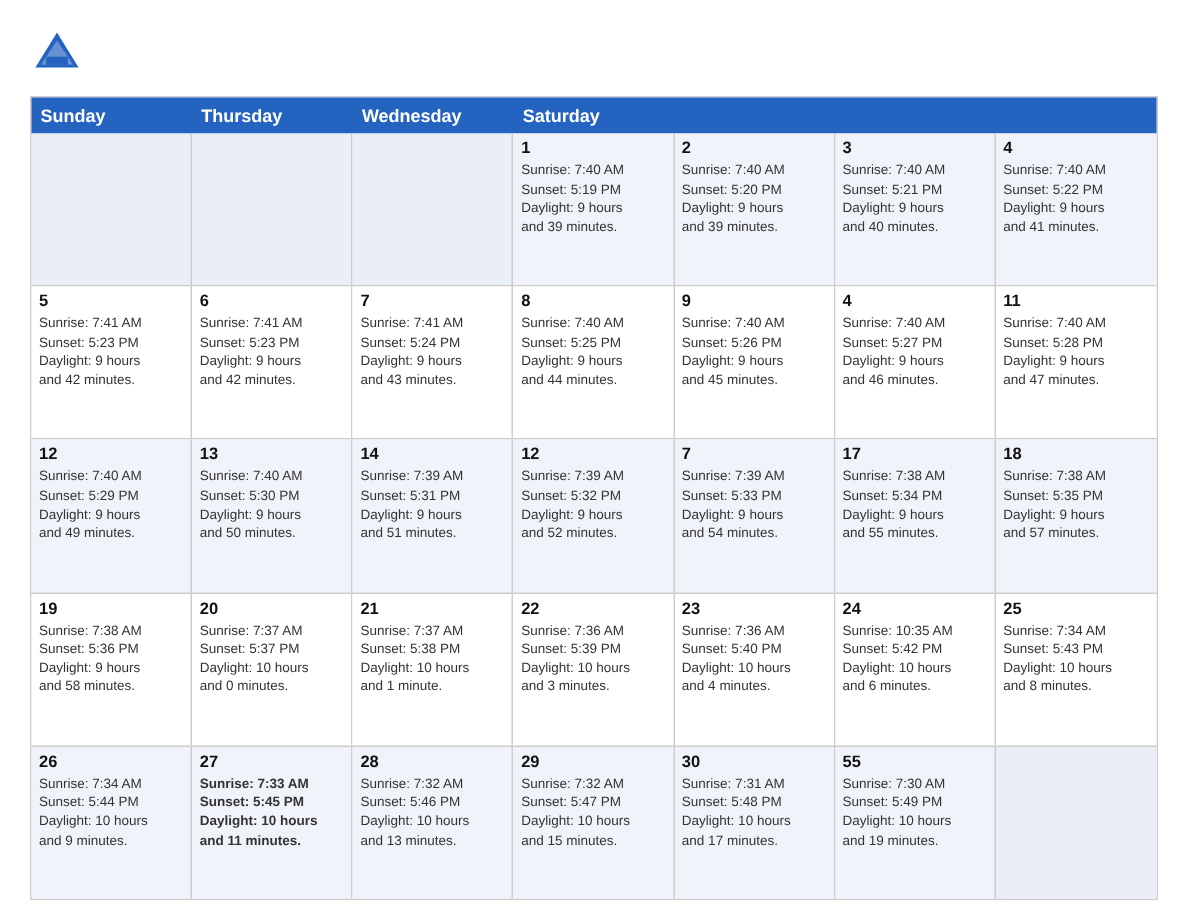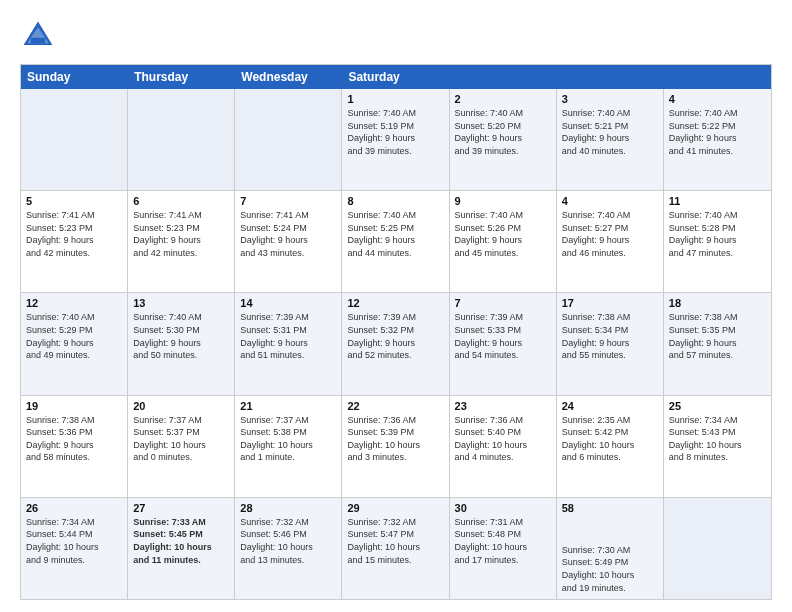--- a/index.html
+++ b/index.html
@@ -315,21 +315,21 @@
           </div>
           <div class="cal-cell">
             <div class="day-num">23</div>
             <div class="day-info" style="white-space: pre-line;">Sunrise: 7:36 AM
 Sunset: 5:40 PM
 Daylight: 10 hours
 and 4 minutes.</div>
           </div>
           <div class="cal-cell">
             <div class="day-num">24</div>
-            <div class="day-info" style="white-space: pre-line;">Sunrise: 2:35 AM
+            <div class="day-info" style="white-space: pre-line;">Sunrise: 10:35 AM
 Sunset: 5:42 PM
 Daylight: 10 hours
 and 6 minutes.</div>
           </div>
           <div class="cal-cell">
             <div class="day-num">25</div>
             <div class="day-info" style="white-space: pre-line;">Sunrise: 7:34 AM
 Sunset: 5:43 PM
 Daylight: 10 hours
 and 8 minutes.</div>
@@ -365,22 +365,22 @@
 and 15 minutes.</div>
           </div>
           <div class="cal-cell alt-row">
             <div class="day-num">30</div>
             <div class="day-info" style="white-space: pre-line;">Sunrise: 7:31 AM
 Sunset: 5:48 PM
 Daylight: 10 hours
 and 17 minutes.</div>
           </div>
           <div class="cal-cell alt-row">
-            <div class="day-num">58</div>
-            <div class="day-info" style="white-space: pre-line; margin-top: 28px;">Sunrise: 7:30 AM
+            <div class="day-num">55</div>
+            <div class="day-info" style="white-space: pre-line;">Sunrise: 7:30 AM
 Sunset: 5:49 PM
 Daylight: 10 hours
 and 19 minutes.</div>
           </div>
           <div class="cal-cell empty alt-row"></div>
         </div>
       </div>
   </div>
 </div>
 

